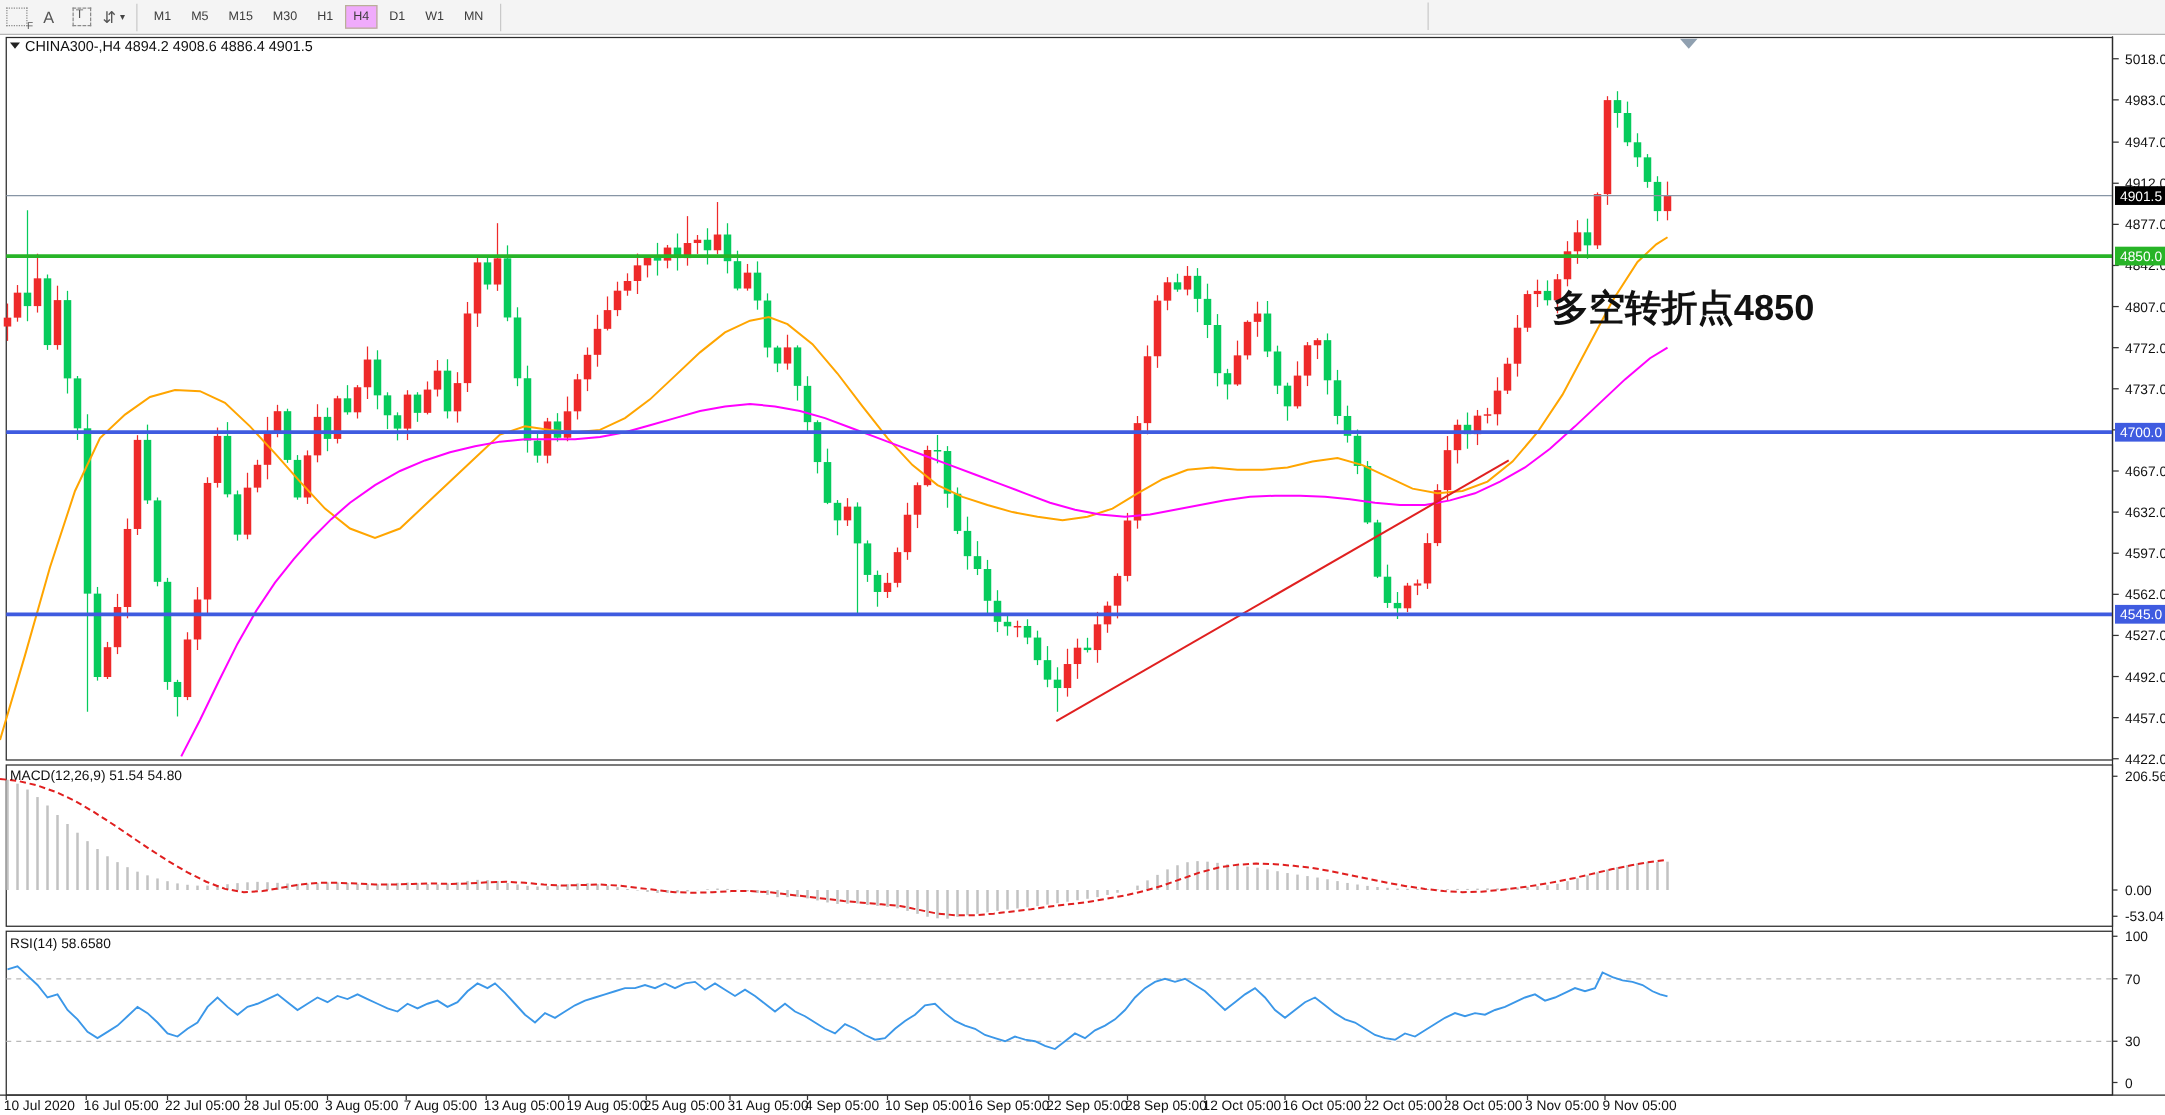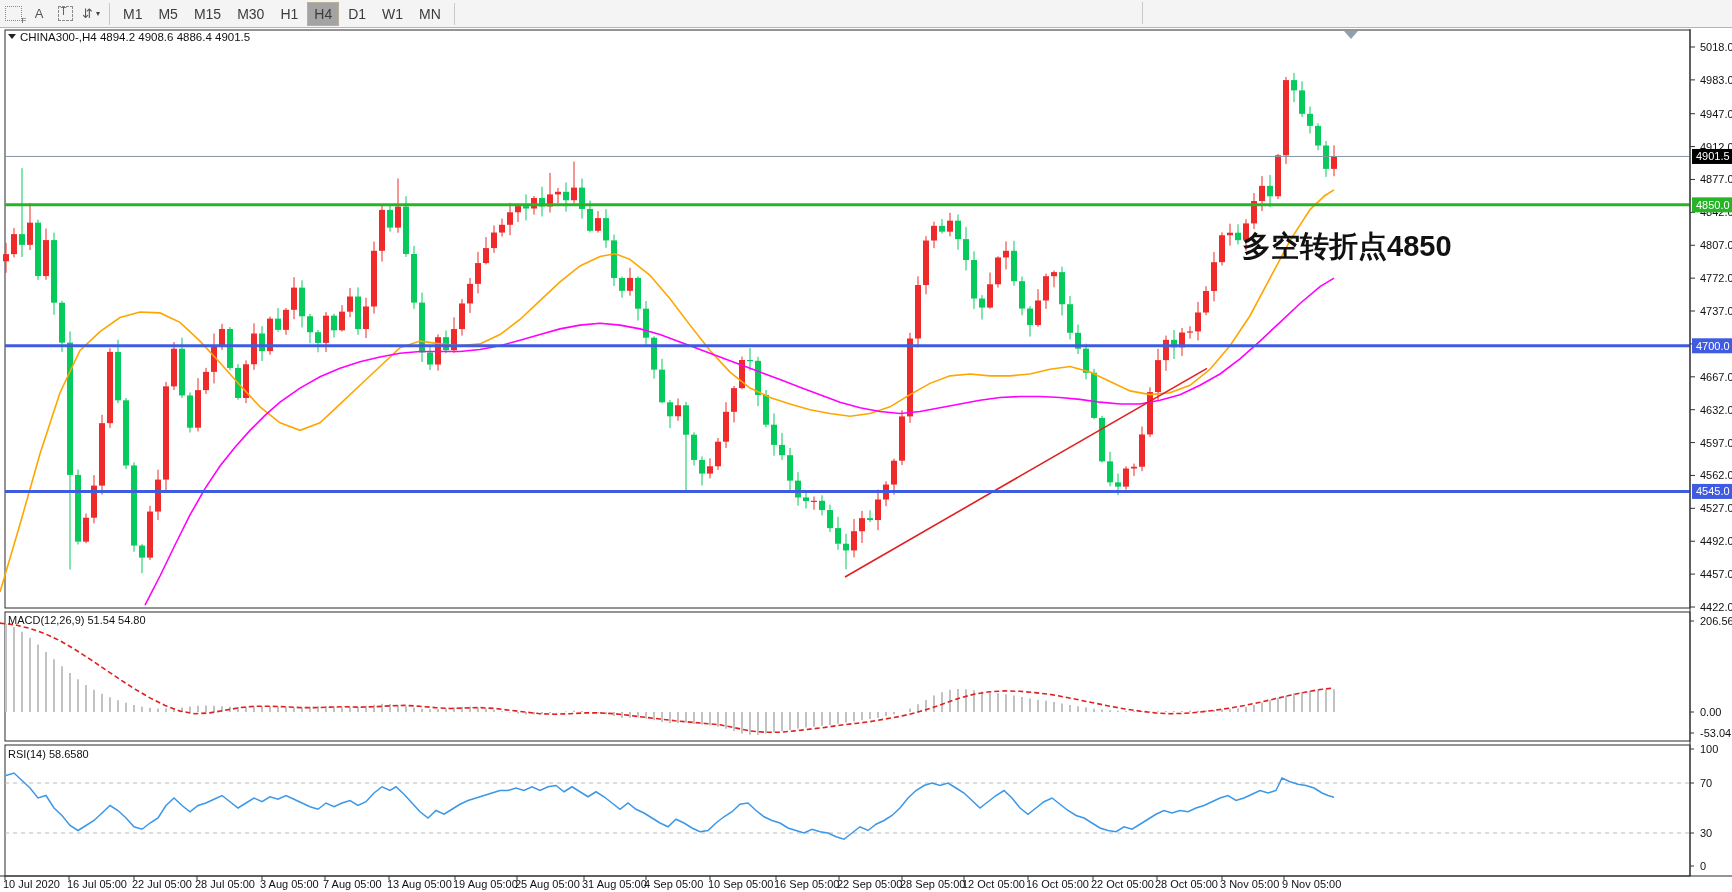--- a/index.html
+++ b/index.html
@@ -7,22 +7,22 @@
        font-family:"Liberation Sans",sans-serif;font-size:11px;color:#222;}
   .toolbar{position:absolute;left:0;top:0;width:1732px;height:27px;background:#f4f4f4;
            border-bottom:1px solid #b5b5b5;display:flex;align-items:center;z-index:5;}
   .tool-btn{display:flex;align-items:center;justify-content:center;height:21px;min-width:24px;
             margin:0 1px;color:#555;cursor:pointer;position:relative;font-size:13px;}
   .icon-box{width:15px;height:13px;border:1px dotted #8a8a8a;position:relative;}
   .icon-box .sub{position:absolute;right:-6px;bottom:-5px;font-size:8px;color:#555;}
   .icon-box .inner{position:absolute;left:2px;top:-1px;font-size:10px;color:#555;}
   .caret{font-size:8px;margin-left:3px;color:#444;}
   .sep{width:1px;height:22px;background:#c9c9c9;margin:0 5px;}
-  .tf-btn{padding:3px 6px;margin:0 1px;color:#3c3c3c;font-size:14px;cursor:pointer;border:1px solid transparent;}
-  .tf-btn.active{background:#a3a3a3;border:1px solid #b9b098;text-align:right;}
+  .tf-btn{padding:3px 6px;margin:0 1px;color:#3c3c3c;font-size:10px;cursor:pointer;border:1px solid transparent;}
+  .tf-btn.active{background:#f0abfc;border:1px solid #b9b098;text-align:right;}
   .sep-far{position:absolute;left:1137px;top:2px;}
   #chart-svg{position:absolute;left:0;top:0;z-index:1;}
   svg text{font-family:"Liberation Sans",sans-serif;font-size:11px;fill:#111;}
   svg text.white{fill:#fff;}
   svg text.annot{font-weight:bold;font-family:sans-serif;}
 </style>
 </head>
 <body>
 
 <div class="toolbar">

